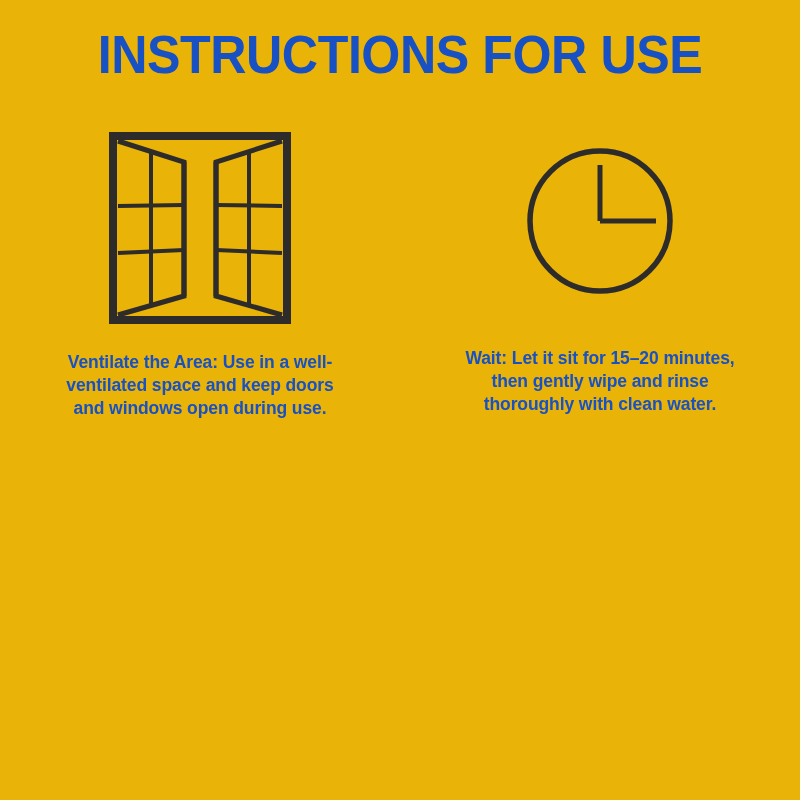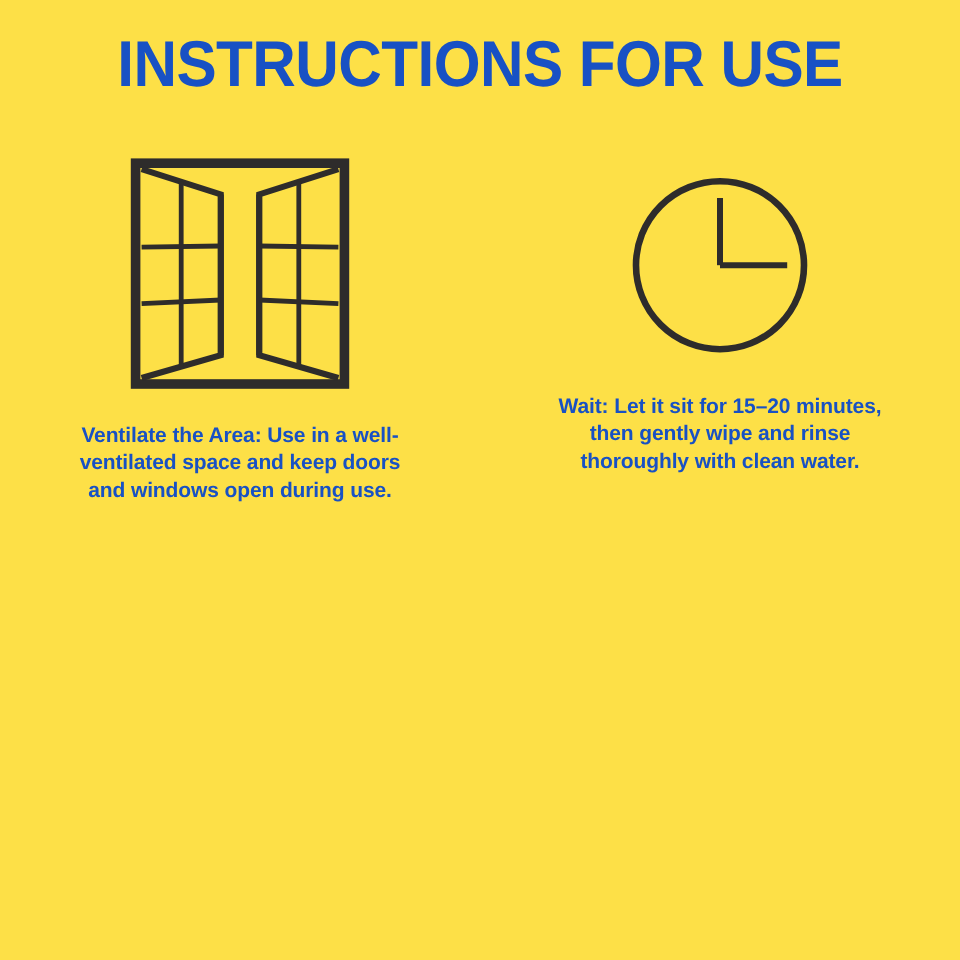--- a/index.html
+++ b/index.html
@@ -11,21 +11,21 @@
     width: 800px;
     height: 800px;
     background: #ffffff;
     font-family: "Liberation Sans", sans-serif;
     overflow: hidden;
   }
   .page {
     position: relative;
     width: 800px;
     height: 800px;
-    background: #fde047;
+    background: #eab308;
     box-sizing: border-box;
   }
 
   
   .title {
     position: absolute;
     top: 26px;
     left: 0;
     width: 800px;
     text-align: center;
@@ -75,21 +75,21 @@
     font-family: "Liberation Sans", sans-serif;
     font-size: 17.5px;
     font-weight: bold;
     line-height: 1.32;
     text-align: center;
     width: 300px;
     margin-top: 16px;
     letter-spacing: -0.1px;
   }
   .cell.r2 .caption {
-    margin-top: 24px;
+    margin-top: 44px;
   }
   .cell.c2 .caption {
     width: 285px;
   }
 
   
   svg { display: block; overflow: visible; }
 </style>
 </head>
 <body>

